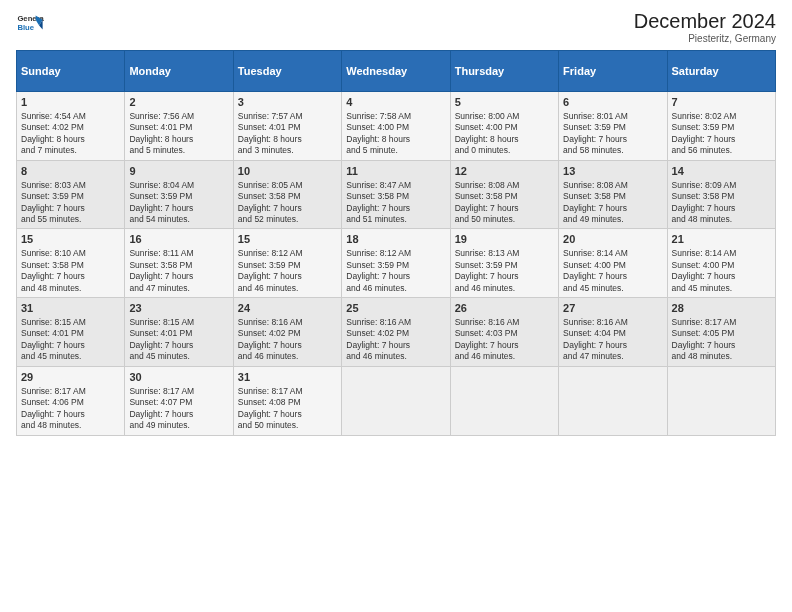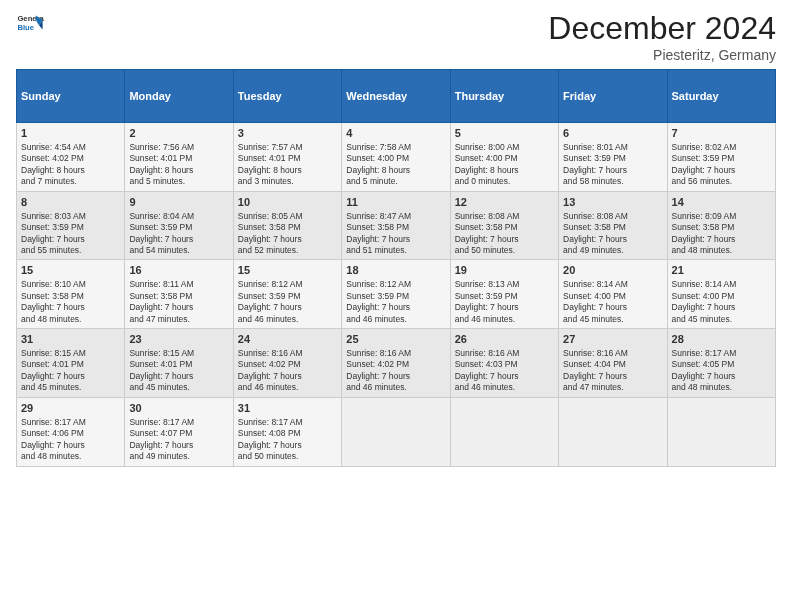--- a/index.html
+++ b/index.html
@@ -28,39 +28,39 @@
       gap: 2px;
     }
     .logo-icon {
       width: 28px;
       height: 28px;
     }
     .title-block {
       text-align: right;
     }
     .main-title {
-      font-size: 32px;
+      font-size: 20px;
       font-weight: normal;
       color: #222;
     }
     .subtitle {
-      font-size: 14px;
+      font-size: 10px;
       color: #555;
     }
     table {
       width: 100%;
       border-collapse: collapse;
       table-layout: fixed;
     }
     th {
       background: #2a6db5;
       color: #fff;
       font-size: 11px;
       font-weight: bold;
-      padding: 20px 4px;
+      padding: 14px 4px;
       text-align: left;
       border: 1px solid #1a5a9a;
     }
     td {
       border: 1px solid #ccc;
       vertical-align: top;
       padding: 3px 4px;
       font-size: 8.5px;
       color: #333;
       line-height: 1.35;

